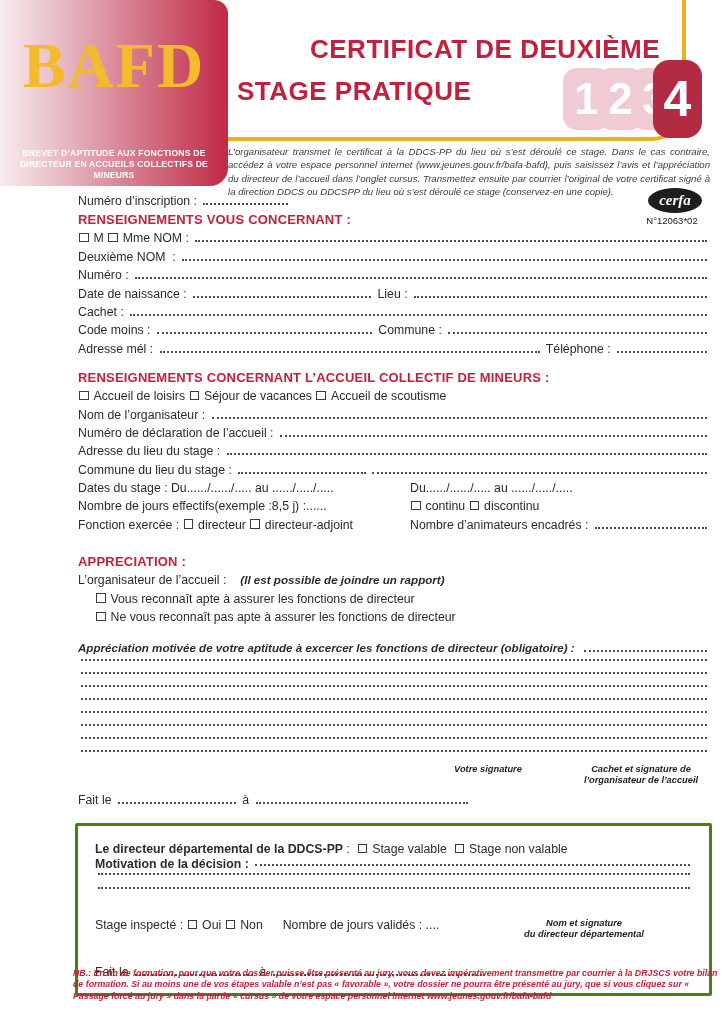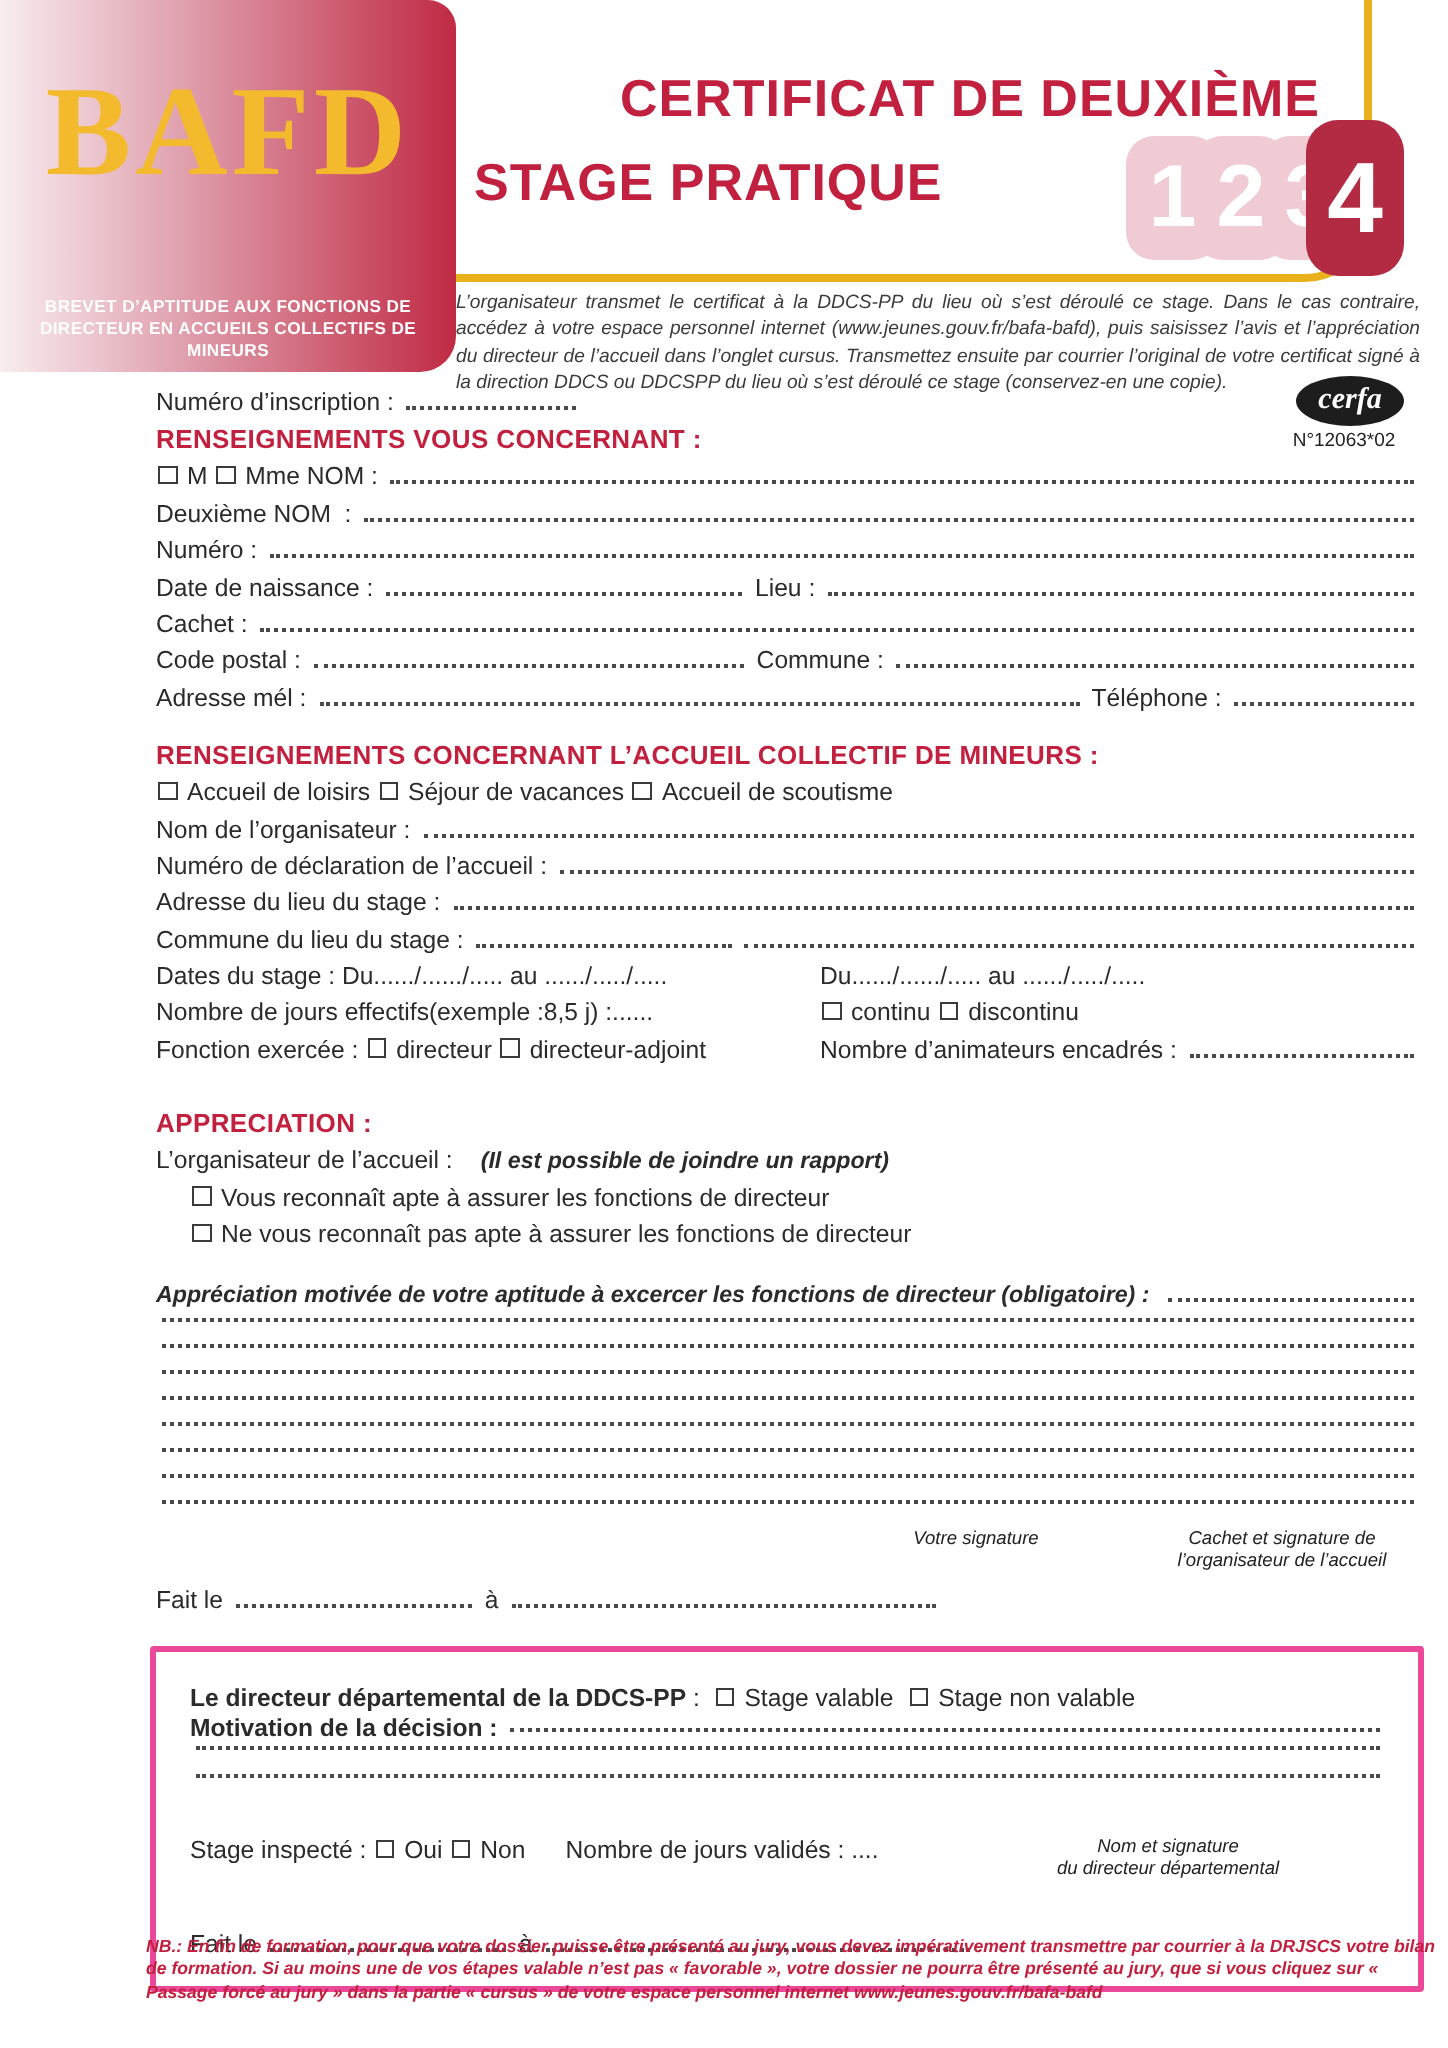--- a/index.html
+++ b/index.html
@@ -38,23 +38,23 @@
        font-size:12.3px;white-space:pre;}
   .sec-h{color:#c2203f;font-weight:bold;font-size:13px;height:19px;line-height:19px;letter-spacing:.2px;white-space:pre;}
   .t{white-space:pre;}
   .b{font-weight:bold;}
   .bi{font-weight:bold;font-style:italic;font-size:11.6px;}
   .lead{display:inline-block;border-bottom:2px dotted #4a4a4a;height:1px;margin:0 3px;}
   .lead.fill{flex:1 1 auto;min-width:8px;}
   .cb{display:inline-block;width:9.5px;height:9.5px;border:1.2px solid #3b3b3b;background:#fff;
       margin:0 5px 0 1px;box-sizing:border-box;}
   .abs-row{position:absolute;top:0;right:0;height:100%;display:flex;align-items:baseline;line-height:inherit;white-space:pre;}
-  .cap{position:absolute;top:2px;font-weight:normal;font-style:italic;font-size:9.3px;line-height:10.8px;color:#222;}
+  .cap{position:absolute;top:2px;font-weight:bold;font-style:italic;font-size:9.3px;line-height:10.8px;color:#222;}
   .decision-box{margin-top:14px;margin-left:-3px;width:637px;box-sizing:border-box;
-                border:3px solid #ec4899;border-radius:2px;padding:15px 16px 12px 17px;}
+                border:3px solid #4d7c0f;border-radius:2px;padding:15px 16px 12px 17px;}
   .nb{position:absolute;left:73px;top:968px;width:648px;color:#c2203f;font-weight:bold;font-style:italic;
       font-size:8.8px;line-height:11.4px;z-index:3;}
 </style>
 </head>
 <body>
 
 <div class="page">
 
   <div class="header">
     <div class="gold-frame"></div>
@@ -81,21 +81,21 @@
       <div>
         <div class="row"><span class="t">Numéro d’inscription : </span><span class="lead" style="width: 85px;"></span></div>
       </div>
       <div>
         <div class="sec-h">RENSEIGNEMENTS VOUS CONCERNANT :</div>
         <div class="row"><span class="cb"></span><span class="t">M </span><span class="cb"></span><span class="t">Mme NOM : </span><span class="lead fill"></span></div>
         <div class="row"><span class="t">Deuxième NOM  : </span><span class="lead fill"></span></div>
         <div class="row"><span class="t">Numéro : </span><span class="lead fill"></span></div>
         <div class="row"><span class="t">Date de naissance : </span><span class="lead" style="width: 178px;"></span><span class="t"> Lieu : </span><span class="lead fill"></span></div>
         <div class="row"><span class="t">Cachet : </span><span class="lead fill"></span></div>
-        <div class="row"><span class="t">Code postal : </span><span class="lead" style="width: 215px;"></span><span class="t"> Commune : </span><span class="lead fill"></span></div>
+        <div class="row"><span class="t">Code moins : </span><span class="lead" style="width: 215px;"></span><span class="t"> Commune : </span><span class="lead fill"></span></div>
         <div class="row"><span class="t">Adresse mél : </span><span class="lead" style="width: 380px;"></span><span class="t"> Téléphone : </span><span class="lead fill"></span></div>
       </div>
       <div style="margin-top: 10px;">
         <div class="sec-h">RENSEIGNEMENTS CONCERNANT L’ACCUEIL COLLECTIF DE MINEURS :</div>
         <div class="row"><span class="cb"></span><span class="t">Accueil de loisirs </span><span class="cb"></span><span class="t">Séjour de vacances </span><span class="cb"></span><span class="t">Accueil de scoutisme</span></div>
         <div class="row"><span class="t">Nom de l’organisateur : </span><span class="lead fill"></span></div>
         <div class="row"><span class="t">Numéro de déclaration de l’accueil : </span><span class="lead fill"></span></div>
         <div class="row"><span class="t">Adresse du lieu du stage : </span><span class="lead fill"></span></div>
         <div class="row"><span class="t">Commune du lieu du stage : </span><span class="lead" style="width: 128px;"></span><span class="lead fill"></span></div>
         <div class="row"><span class="t">Dates du stage : Du....../....../..... au ....../...../.....</span><div class="abs-row" style="left: 332px;"><span class="t">Du....../....../..... au ....../...../.....</span></div></div>

